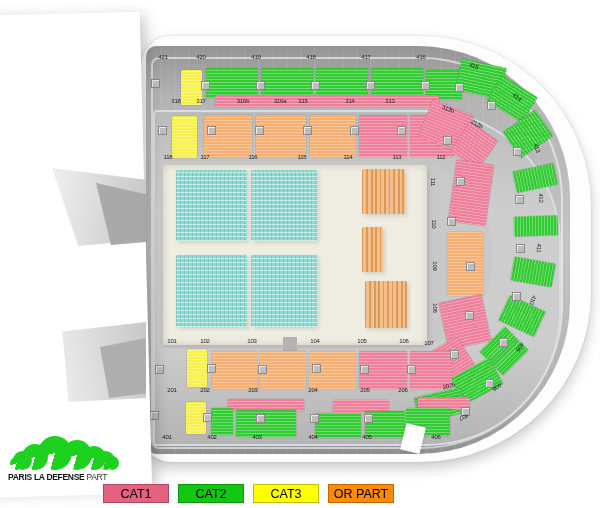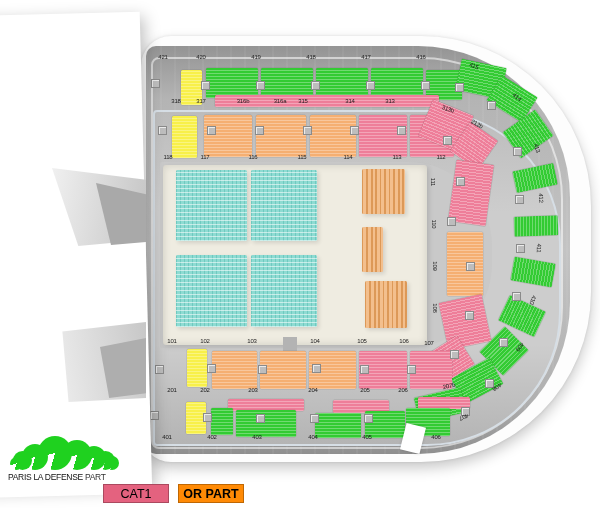--- a/index.html
+++ b/index.html
@@ -105,21 +105,21 @@
   .lbl{
     position:absolute;font-size:6px;line-height:6px;color:#1d1d1d;
     white-space:nowrap;z-index:30;font-weight:500;letter-spacing:-.2px;
   }
 
   
   .logo{position:absolute;left:8px;top:430px;width:120px;height:58px;z-index:50;}
   #logo-arcs{position:absolute;left:2px;top:0;height:40px;display:flex;align-items:flex-end;}
   .arc{flex:none;border-radius:50%;margin-right:-10px;}
   .logo-text{position:absolute;left:0;top:42px;font-size:8.5px;letter-spacing:-.3px;color:#111;white-space:nowrap;}
-  .logo-text .bold{font-weight:normal;}
+  .logo-text .bold{font-weight:bold;}
   .logo-text .thin{font-weight:normal;color:#333;}
 
   
   #legend{position:absolute;left:103px;top:484px;display:flex;gap:9px;z-index:50;}
   .leg-item{
     width:66px;height:19px;display:flex;align-items:center;justify-content:center;
     font-size:12.5px;color:#000;border:1px solid rgba(0,0,0,.25);box-sizing:border-box;
   }
 </style>
 </head>
@@ -304,15 +304,17 @@
         <div class="arc" style="width: 14px; height: 14px; background: conic-gradient(from 255deg, rgb(31, 209, 31) 0deg, rgb(31, 209, 31) 300deg, transparent 300deg, transparent 360deg);"></div>
       </div>
     <div class="logo-text">
       <span class="bold">PARIS LA DEFENSE</span>
       <span class="thin">PART</span>
     </div>
   </div>
 
   <div id="legend">
       <div class="leg-item" style="background-color: rgb(228, 98, 127);">CAT1</div>
-      <div class="leg-item" style="background-color: rgb(255, 138, 5); font-weight: bold;">OR PART</div>
+      <div class="leg-item" style="background-color: rgb(18, 199, 18);">CAT2</div>
+      <div class="leg-item" style="background-color: rgb(255, 255, 0);">CAT3</div>
+      <div class="leg-item" style="background-color: rgb(255, 138, 5);">OR PART</div>
     </div>
 </div>
 
 </body></html>

